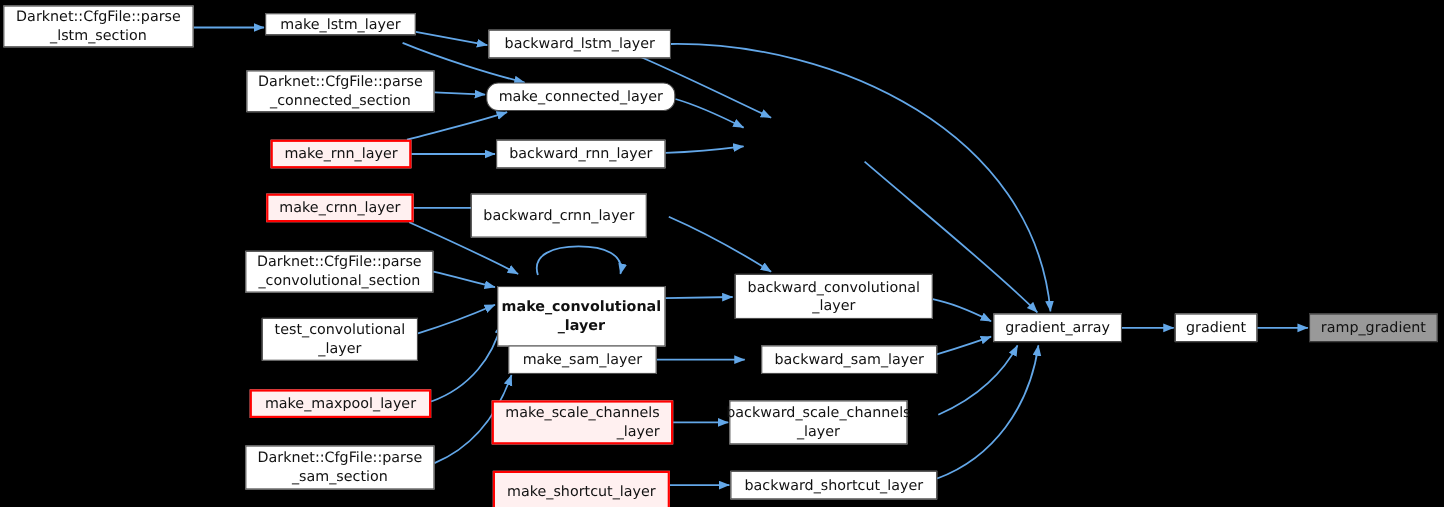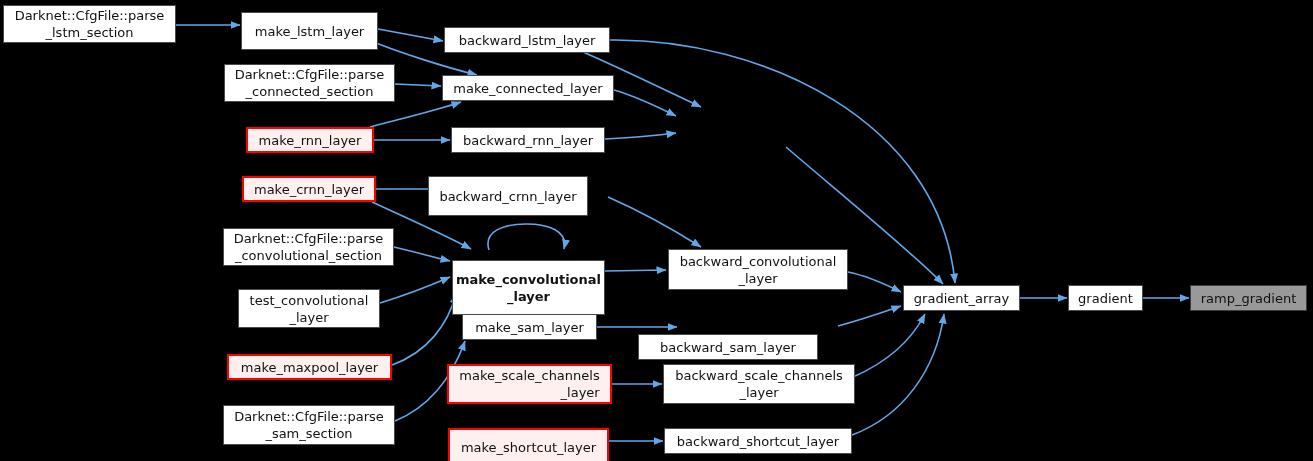--- a/index.html
+++ b/index.html
@@ -98,43 +98,43 @@
         <path class="edge" d="M853,377 C890,361 913,337 925,314" marker-end="url(#arrow)"></path>
         <path class="edge" d="M609,441 L663,441" marker-end="url(#arrow)"></path>
         <path class="edge" d="M852,435 C903,416 936,370 944,314" marker-end="url(#arrow)"></path>
         <path class="edge" d="M1020,298 L1067,298" marker-end="url(#arrow)"></path>
         <path class="edge" d="M1143,298 L1189,298" marker-end="url(#arrow)"></path>
       </g>
   </svg>
   <div id="nodes">
       <div class="node plain" style="left: 3px; top: 5px; width: 173px; height: 38px;">Darknet::CfgFile::parse
 _lstm_section</div>
-      <div class="node plain" style="left: 241px; top: 12px; width: 137px; height: 38px;">make_lstm_layer</div>
+      <div class="node plain" style="left: 241px; top: 12px; width: 137px; height: 20px;">make_lstm_layer</div>
       <div class="node plain" style="left: 444px; top: 27px; width: 166px; height: 26px;">backward_lstm_layer</div>
       <div class="node plain" style="left: 224px; top: 64px; width: 171px; height: 38px;">Darknet::CfgFile::parse
 _connected_section</div>
-      <div class="node plain" style="left: 442px; top: 75px; width: 172px; height: 26px;">make_connected_layer</div>
+      <div class="node plain" style="left: 442px; top: 75px; width: 172px; height: 26px; border-radius: 11px;">make_connected_layer</div>
       <div class="node red" style="left: 246px; top: 127px; width: 128px; height: 26px;">make_rnn_layer</div>
       <div class="node plain" style="left: 451px; top: 127px; width: 154px; height: 26px;">backward_rnn_layer</div>
       <div class="node red" style="left: 242px; top: 176px; width: 134px; height: 26px;">make_crnn_layer</div>
       <div class="node plain" style="left: 428px; top: 176px; width: 160px; height: 40px;">backward_crnn_layer</div>
       <div class="node plain" style="left: 223px; top: 228px; width: 171px; height: 38px;">Darknet::CfgFile::parse
 _convolutional_section</div>
       <div class="node plain" style="left: 452px; top: 260px; width: 153px; height: 55px; font-weight: bold;">make_convolutional
 _layer</div>
       <div class="node plain" style="left: 238px; top: 289px; width: 142px; height: 39px;">test_convolutional
 _layer</div>
       <div class="node plain" style="left: 668px; top: 249px; width: 180px; height: 41px;">backward_convolutional
 _layer</div>
       <div class="node plain" style="left: 462px; top: 314px; width: 135px; height: 26px;">make_sam_layer</div>
-      <div class="node plain" style="left: 638px; top: 314px; width: 180px; height: 26px; margin-top: 20px;">backward_sam_layer</div>
+      <div class="node plain" style="left: 692px; top: 314px; width: 160px; height: 26px;">backward_sam_layer</div>
       <div class="node red" style="left: 227px; top: 354px; width: 165px; height: 26px;">make_maxpool_layer</div>
       <div class="node red" style="left: 447px; top: 364px; width: 165px; height: 40px;">make_scale_channels
 _layer</div>
-      <div class="node plain" style="left: 663px; top: 364px; width: 192px; height: 40px;">backward_scale_channels
+      <div class="node plain" style="left: 663px; top: 364px; width: 162px; height: 40px;">backward_scale_channels
 _layer</div>
       <div class="node plain" style="left: 223px; top: 405px; width: 172px; height: 40px;">Darknet::CfgFile::parse
 _sam_section</div>
       <div class="node red" style="left: 448px; top: 428px; width: 161px; height: 38px;">make_shortcut_layer</div>
       <div class="node plain" style="left: 664px; top: 428px; width: 188px; height: 26px;">backward_shortcut_layer</div>
       <div class="node plain" style="left: 903px; top: 285px; width: 117px; height: 26px;">gradient_array</div>
       <div class="node plain" style="left: 1068px; top: 285px; width: 75px; height: 26px;">gradient</div>
       <div class="node focus" style="left: 1190px; top: 285px; width: 117px; height: 26px; text-align: center;">ramp_gradient</div>
     </div>
 </div>

